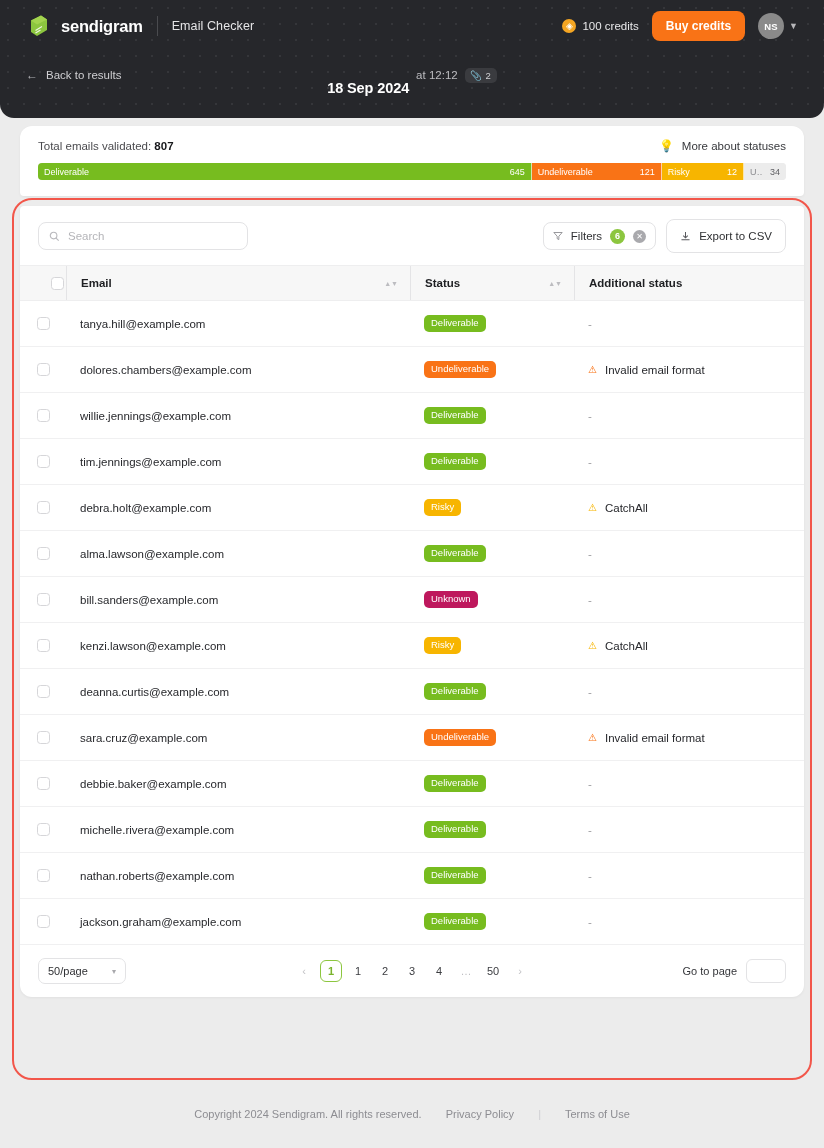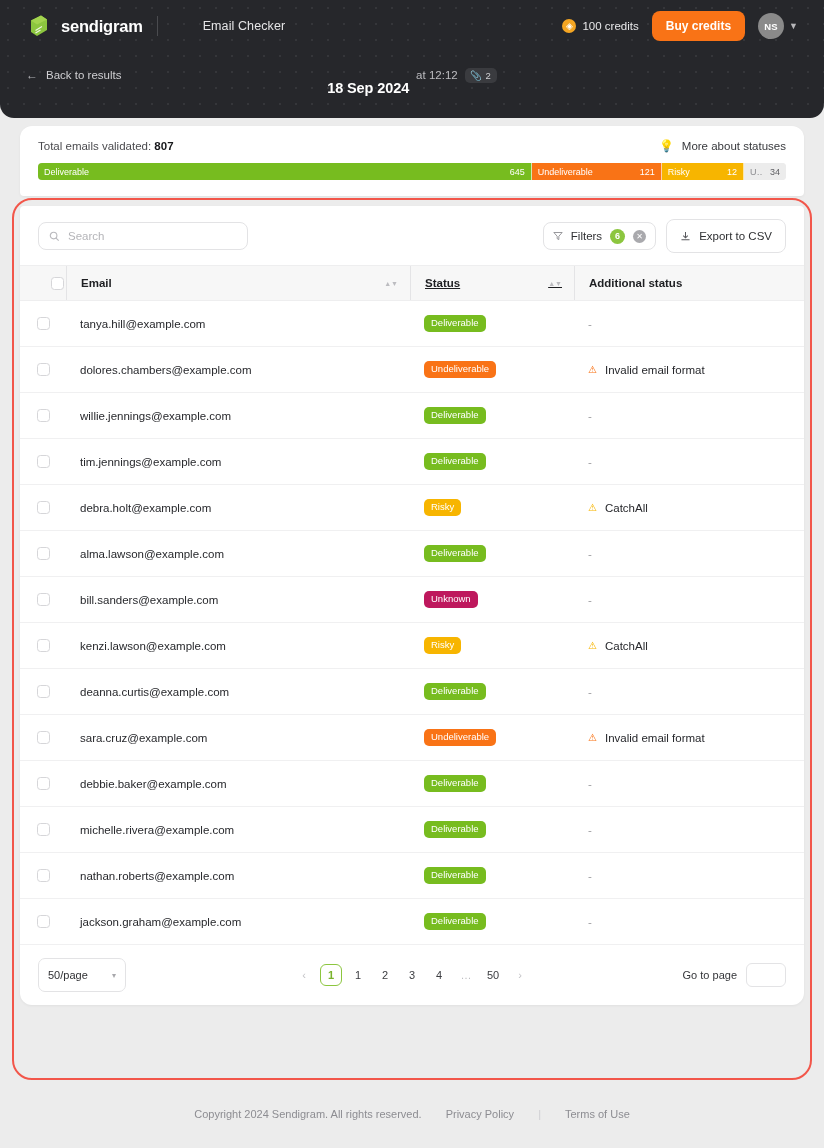--- a/index.html
+++ b/index.html
@@ -55,21 +55,20 @@
   }
   .brand-divider {
     width: 1px; height: 20px;
     background: #4a4b4f;
     margin: 0 14px;
   }
   .app-subtitle {
     color: #e4e4e6;
     font-size: 12.5px;
     letter-spacing: 0.1px;
-    margin-left: 31px;
   }
   .topbar-right {
     margin-left: auto;
     display: flex;
     align-items: center;
     gap: 13px;
   }
   .credits {
     display: flex;
     align-items: center;
@@ -354,21 +353,21 @@
     color: #bcbcc0;
     font-size: 7px;
     line-height: 7px;
     display: flex;
     flex-direction: column;
     gap: 1px;
     cursor: pointer;
   }
   .col-chk  { width: 46px; }
   .col-mail { width: 344px; }
-  .col-stat { width: 164px; text-decoration: underline; }
+  .col-stat { width: 164px; }
   .col-add  { width: auto; }
 
   .chk {
     width: 13px; height: 13px;
     border: 1px solid #d6d6d9;
     border-radius: 3.5px;
     background: #fff;
     display: block;
     margin-left: 17px;
     cursor: pointer;
@@ -411,21 +410,21 @@
   .dash { color: #9b9b9f; }
 
   
   .pagination {
     display: flex;
     align-items: center;
     padding: 13px 18px;
     position: relative;
   }
   .per-page {
-    width: 88px; height: 34px;
+    width: 88px; height: 26px;
     border: 1px solid #e3e3e5;
     border-radius: 7px;
     display: flex;
     align-items: center;
     padding: 0 9px;
     font-size: 11px;
     color: #2f3033;
     cursor: pointer;
     background: #fff;
   }

